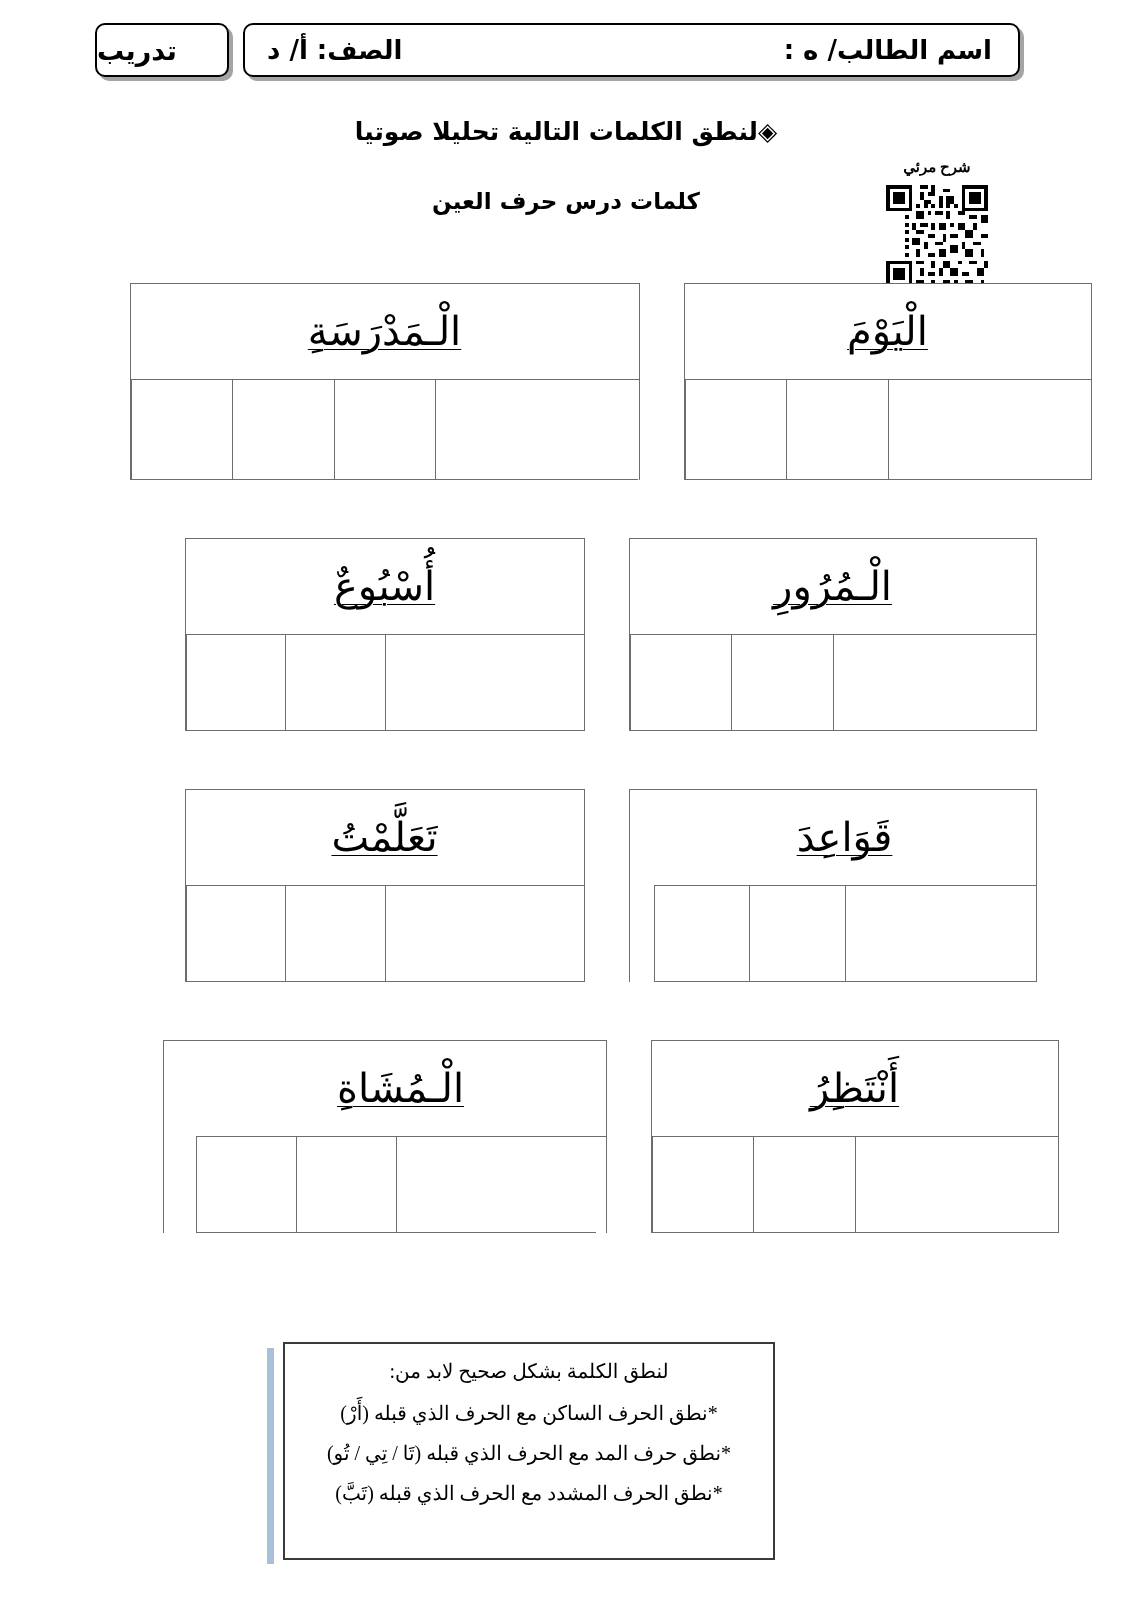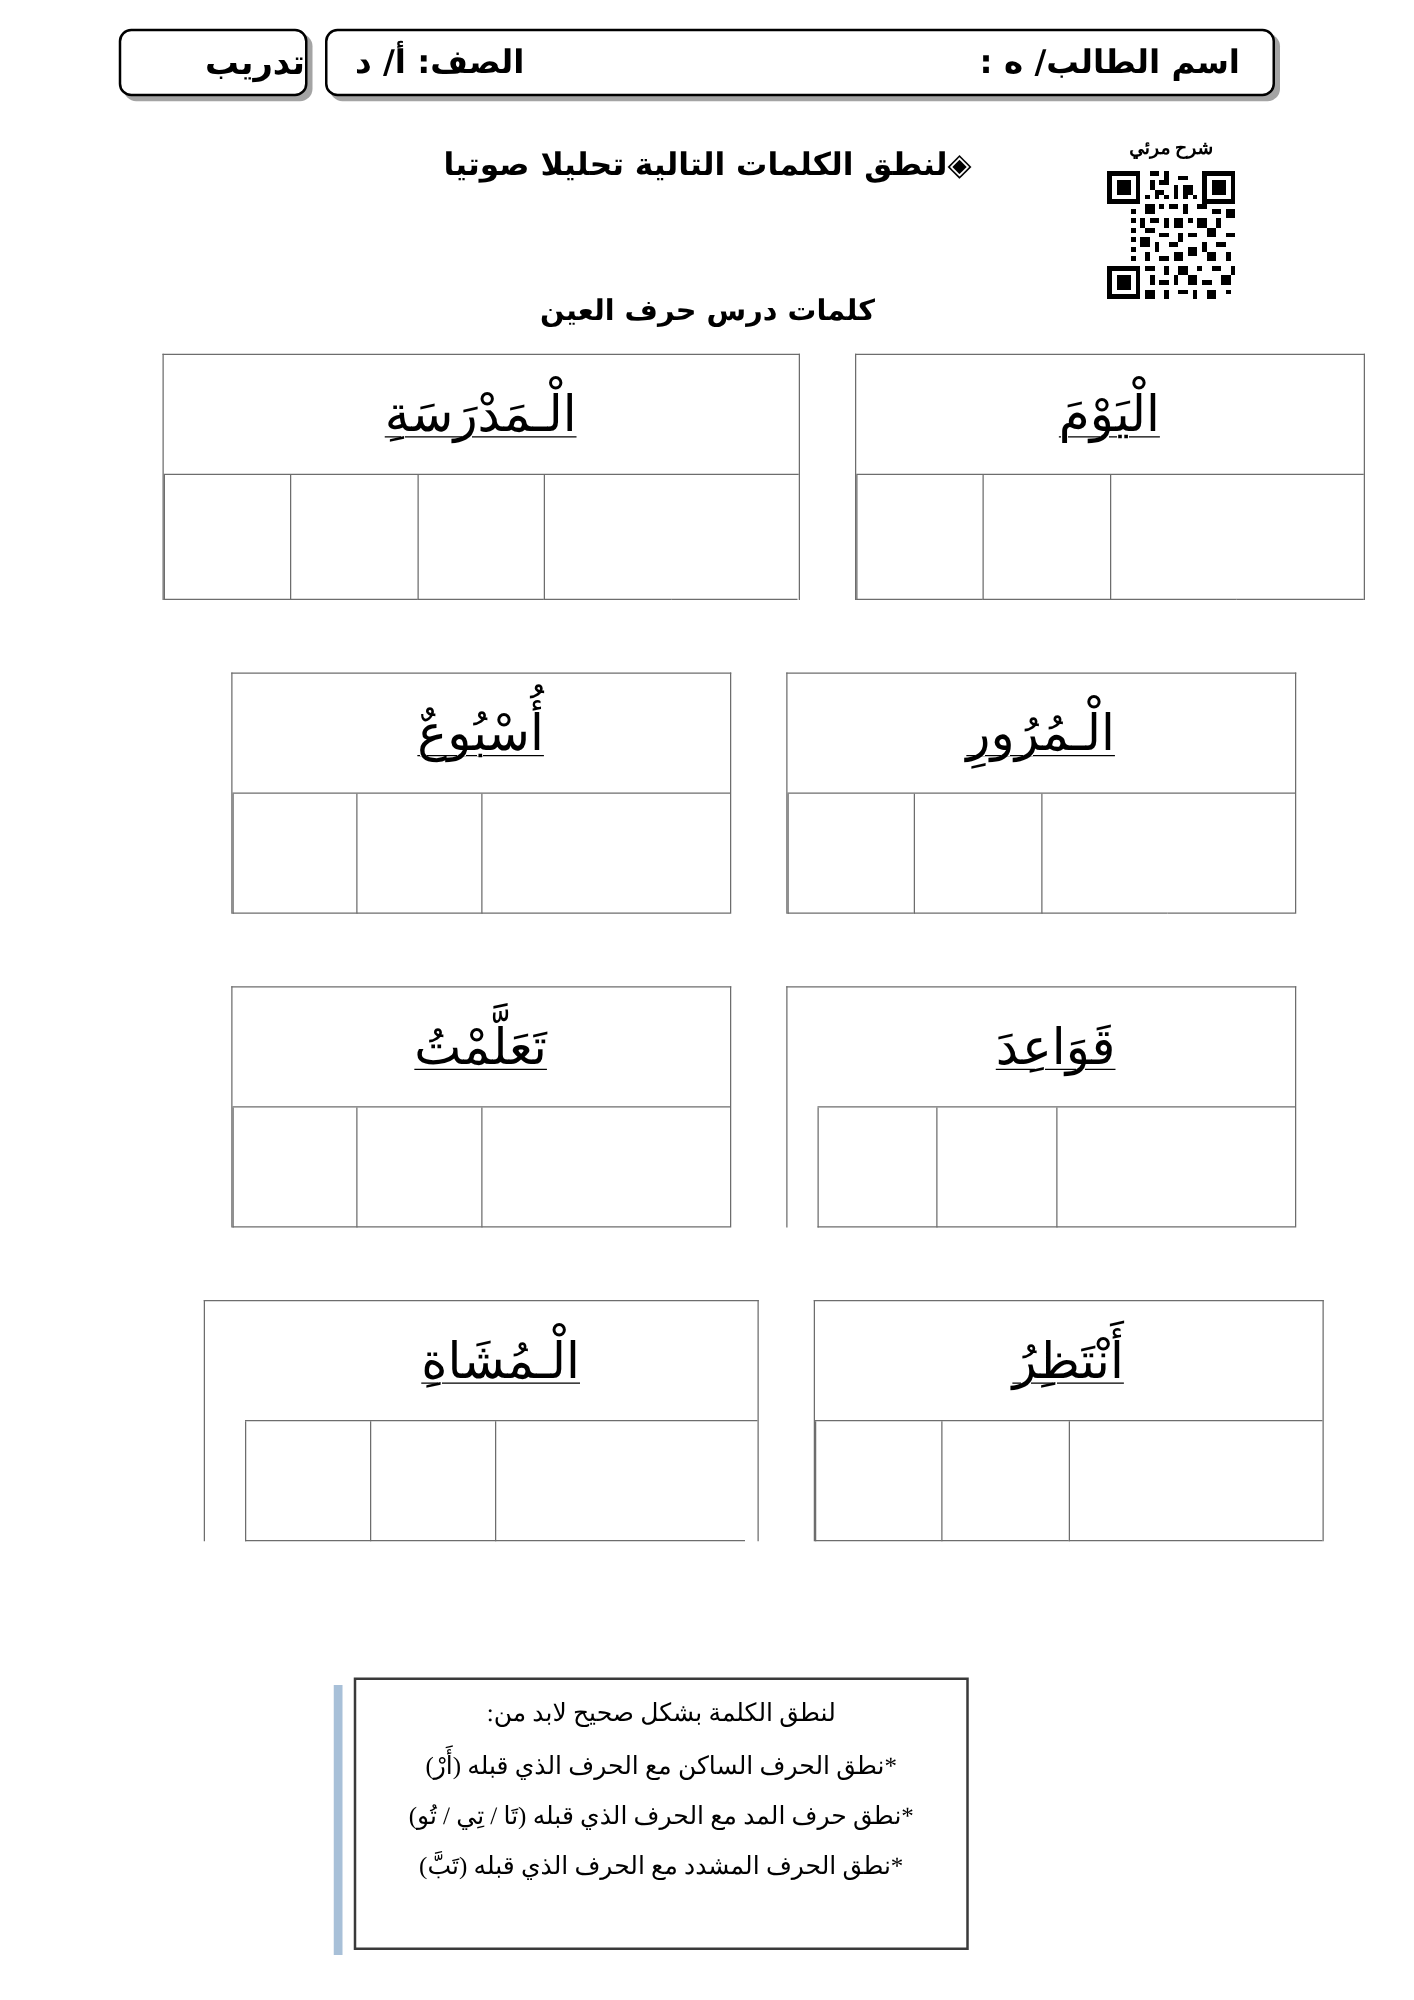--- a/index.html
+++ b/index.html
@@ -29,22 +29,22 @@
   .hdr-box {
     border: 2.5px solid #000;
     border-radius: 10px;
     background: #fff;
     box-shadow: 4px 4px 0 rgba(90,90,90,0.55);
     display: flex;
     align-items: center;
     height: 54px;
   }
   .hdr-tadreeb {
-    width: 151px;
-    justify-content: flex-start;
+    width: 134px;
+    justify-content: flex-end;
   }
   .hdr-tadreeb span {
     font-family: "DejaVu Sans", sans-serif;
     font-weight: 700;
     font-size: 27px;
     letter-spacing: 0px;
   }
   .hdr-name {
     flex: 1;
     justify-content: space-between;
@@ -64,20 +64,21 @@
     left: 872px;
     width: 130px;
     text-align: center;
   }
   .qr-caption {
     font-family: "Liberation Serif", serif;
     font-size: 15px;
     font-weight: 600;
     margin-bottom: 6px;
     line-height: 1;
+    margin-top: 48px;
   }
   .qr-img { display: block; margin: 0 auto; }
 
   
   .instruction {
     position: absolute;
     top: 118px;
     right: 300px;
     width: 530px;
     text-align: center;
@@ -90,21 +91,20 @@
   .subtitle {
     position: absolute;
     top: 188px;
     right: 300px;
     width: 530px;
     text-align: center;
     font-family: "DejaVu Sans", sans-serif;
     font-weight: 700;
     font-size: 23px;
     direction: rtl;
-    margin-top: 48px;
   }
 
   
   .grid-area {
     position: absolute;
     top: 283px;
     left: 0;
     width: 1131px;
     margin-left: 45px;
   }

